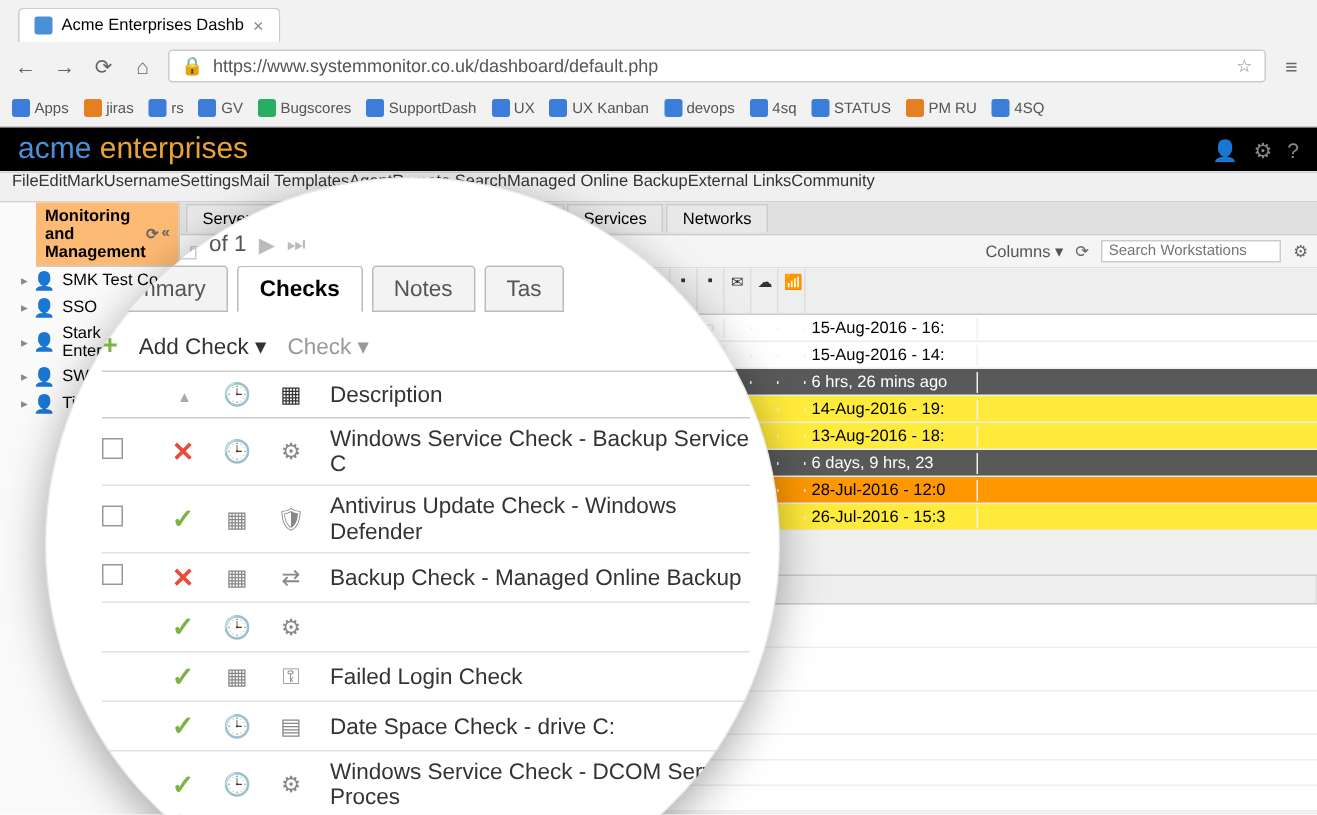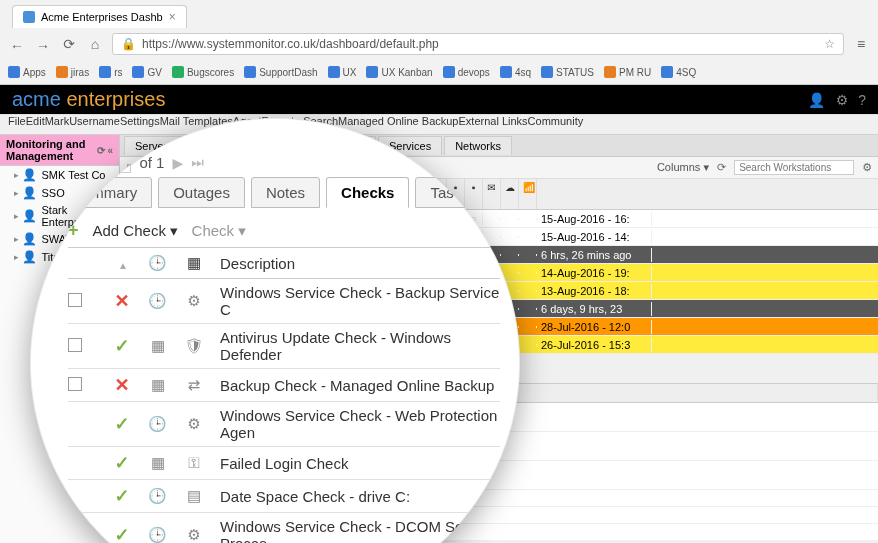--- a/index.html
+++ b/index.html
@@ -31,21 +31,21 @@
 .hdr-icons { display: flex; gap: 10px; color: #888; font-size: 14px; }
 
 
 .menu-bar { height: 20px; background: #f0f0f0; border-bottom: 1px solid #d0d0d0; display: flex; align-items: flex-start; padding: 0 8px; font-size: 11px; color: #333; }
 
 
 .workspace { display: flex; height: calc(543px - 28px - 32px - 24px - 30px - 20px); }
 
 
 .sidebar { width: 120px; background: #fafafa; border-right: 1px solid #ccc; font-size: 11px; }
-.sidebar-hdr { background: #f9a8d4; border-bottom: 1px solid #ccc; padding: 3px 6px; font-weight: bold; display:flex; justify-content:space-between; align-items:center;}
+.sidebar-hdr { background: #fdba74; border-bottom: 1px solid #ccc; padding: 3px 6px; font-weight: bold; display:flex; justify-content:space-between; align-items:center;margin-left:24px;}
 .tree-item { padding: 2px 6px 2px 14px; display: flex; align-items: center; gap: 4px; }
 .tree-item .ticon { color: #c0392b; font-size: 12px; }
 
 
 .main { flex: 1; background: #f0f0f0; display: flex; flex-direction: column; position: relative; }
 .view-tabs { height: 22px; background: #e0e0e0; display: flex; align-items: center; gap: 2px; padding: 0 4px; font-size: 11px; border-bottom:1px solid #ccc;}
 .view-tab { padding: 3px 10px; background: #e8e8e8; border: 1px solid #ccc; border-bottom:none; cursor:pointer;}
 .view-tab.active { background: #fff; font-weight: bold; }
 .toolbar-row { height: 22px; display: flex; align-items: center; font-size: 11px; padding: 0 6px; gap:8px; background:#f5f5f5; border-bottom:1px solid #ddd;}
 .toolbar-row .cfg { margin-left:auto; color:#555; }
@@ -409,23 +409,22 @@
     <div class="pager">
       <span class="pg-btn">⏮</span>
       <span class="pg-btn">◀</span>
       <input value="1" style="">
       <span>of 1</span>
       <span class="pg-btn">▶</span>
       <span class="pg-btn">⏭</span>
     </div>
     <div class="lens-tabs" id="ltabs">
         <div class="lens-tab">ummary</div>
-        <div class="lens-tab">Outages</div>
+        <div class="lens-tab active">Checks</div>
         <div class="lens-tab">Notes</div>
-        <div class="lens-tab active">Checks</div>
         <div class="lens-tab">Tas</div>
       </div>
     <div class="check-bar">
       <span class="add">+</span>
       <span>Add Check ▾</span>
       <span style="color:#999">Check ▾</span>
     </div>
     <div class="check-head">
       <div class="hc1"></div>
       <div class="hc2"><small class="hdr-sort">▲</small></div>
@@ -453,21 +452,20 @@
           <div class="hc2"><span class="fail">✕</span></div>
           <div class="hc3 ico-clock">▦</div>
           <div class="hc4 ico-gear">⇄</div>
           <div class="hc5">Backup Check - Managed Online Backup</div>
         </div>
         <div class="check-row">
           <div class="hc1"></div>
           <div class="hc2"><span class="ok">✓</span></div>
           <div class="hc3 ico-clock">🕒</div>
           <div class="hc4 ico-gear">⚙</div>
-          <div class="hc5">Windows Service Check - Web Protection Agen</div>
         </div>
         <div class="check-row">
           <div class="hc1"></div>
           <div class="hc2"><span class="ok">✓</span></div>
           <div class="hc3 ico-clock">▦</div>
           <div class="hc4 ico-gear">⚿</div>
           <div class="hc5">Failed Login Check</div>
         </div>
         <div class="check-row">
           <div class="hc1"></div>

